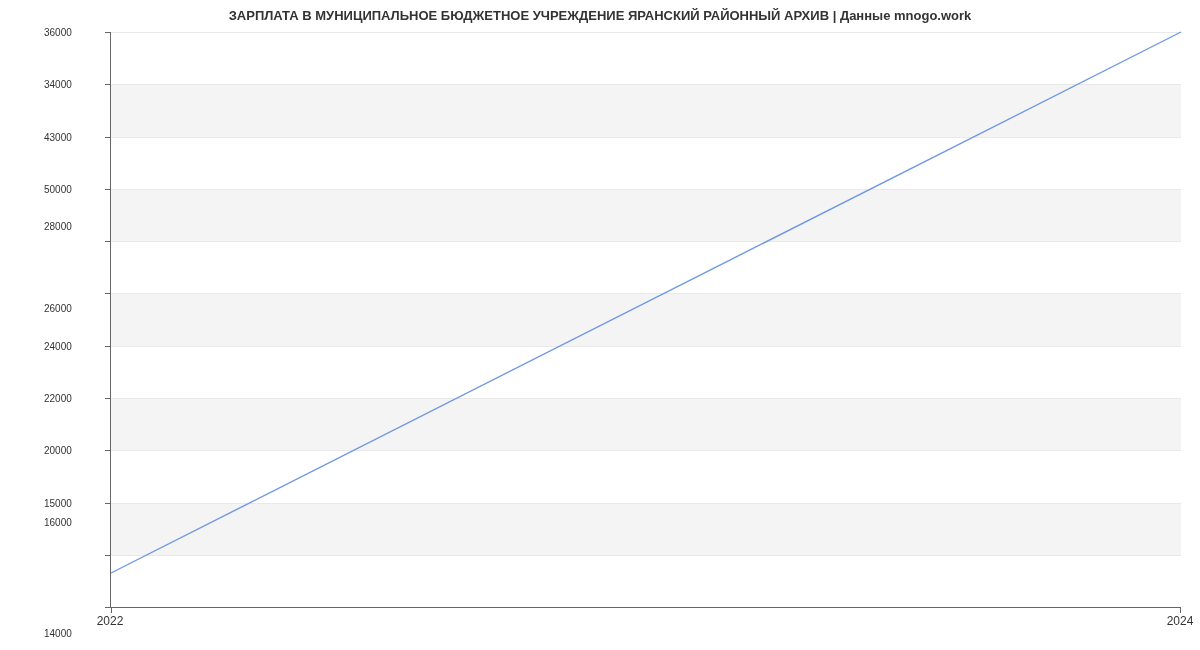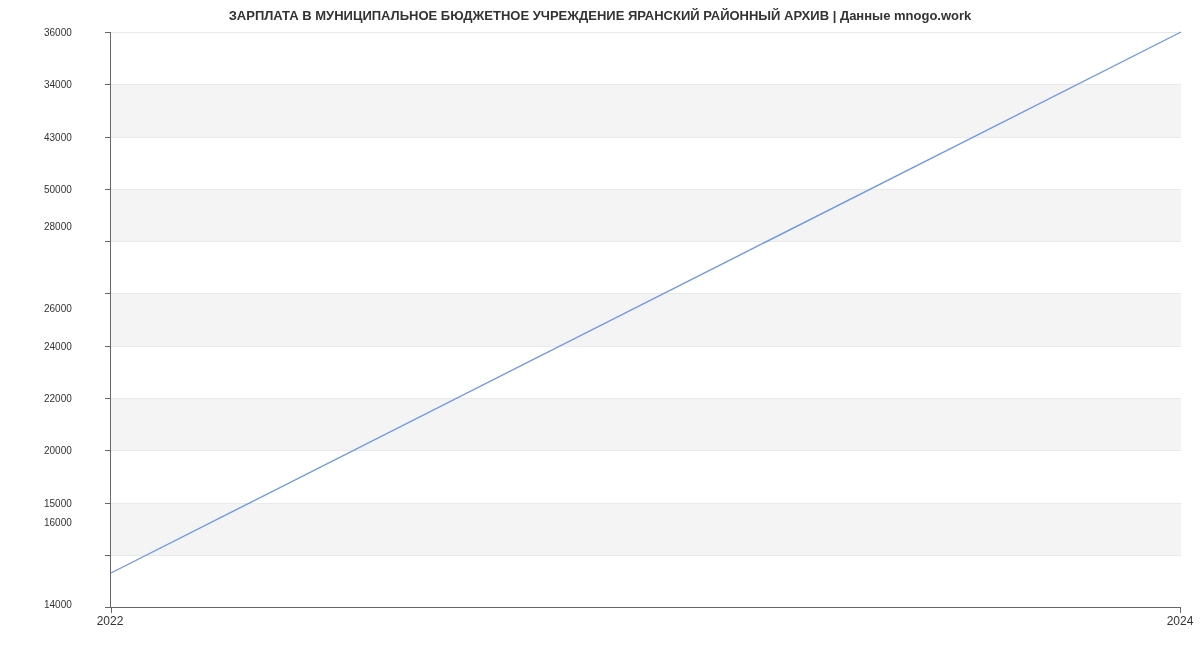--- a/index.html
+++ b/index.html
@@ -93,21 +93,21 @@
     stroke-width: 1.4;
   }
 </style>
 </head>
 <body>
 
 <div class="chart-root">
 
   <div class="chart-title">ЗАРПЛАТА В МУНИЦИПАЛЬНОЕ БЮДЖЕТНОЕ УЧРЕЖДЕНИЕ ЯРАНСКИЙ РАЙОННЫЙ АРХИВ | Данные mnogo.work</div>
 
-  <div class="y-tick-label" style="top:604px">14000</div>
+  <div class="y-tick-label" style="top:633px">14000</div>
   <div class="y-tick-label" style="top:522px">16000</div>
   <div class="y-tick-label" style="top:502.5px">15000</div>
   <div class="y-tick-label" style="top:450.2px">20000</div>
   <div class="y-tick-label" style="top:397.9px">22000</div>
   <div class="y-tick-label" style="top:345.6px">24000</div>
   <div class="y-tick-label" style="top:308px">26000</div>
   <div class="y-tick-label" style="top:226px">28000</div>
   <div class="y-tick-label" style="top:188.8px">50000</div>
   <div class="y-tick-label" style="top:136.5px">43000</div>
   <div class="y-tick-label" style="top:84.3px">34000</div>

